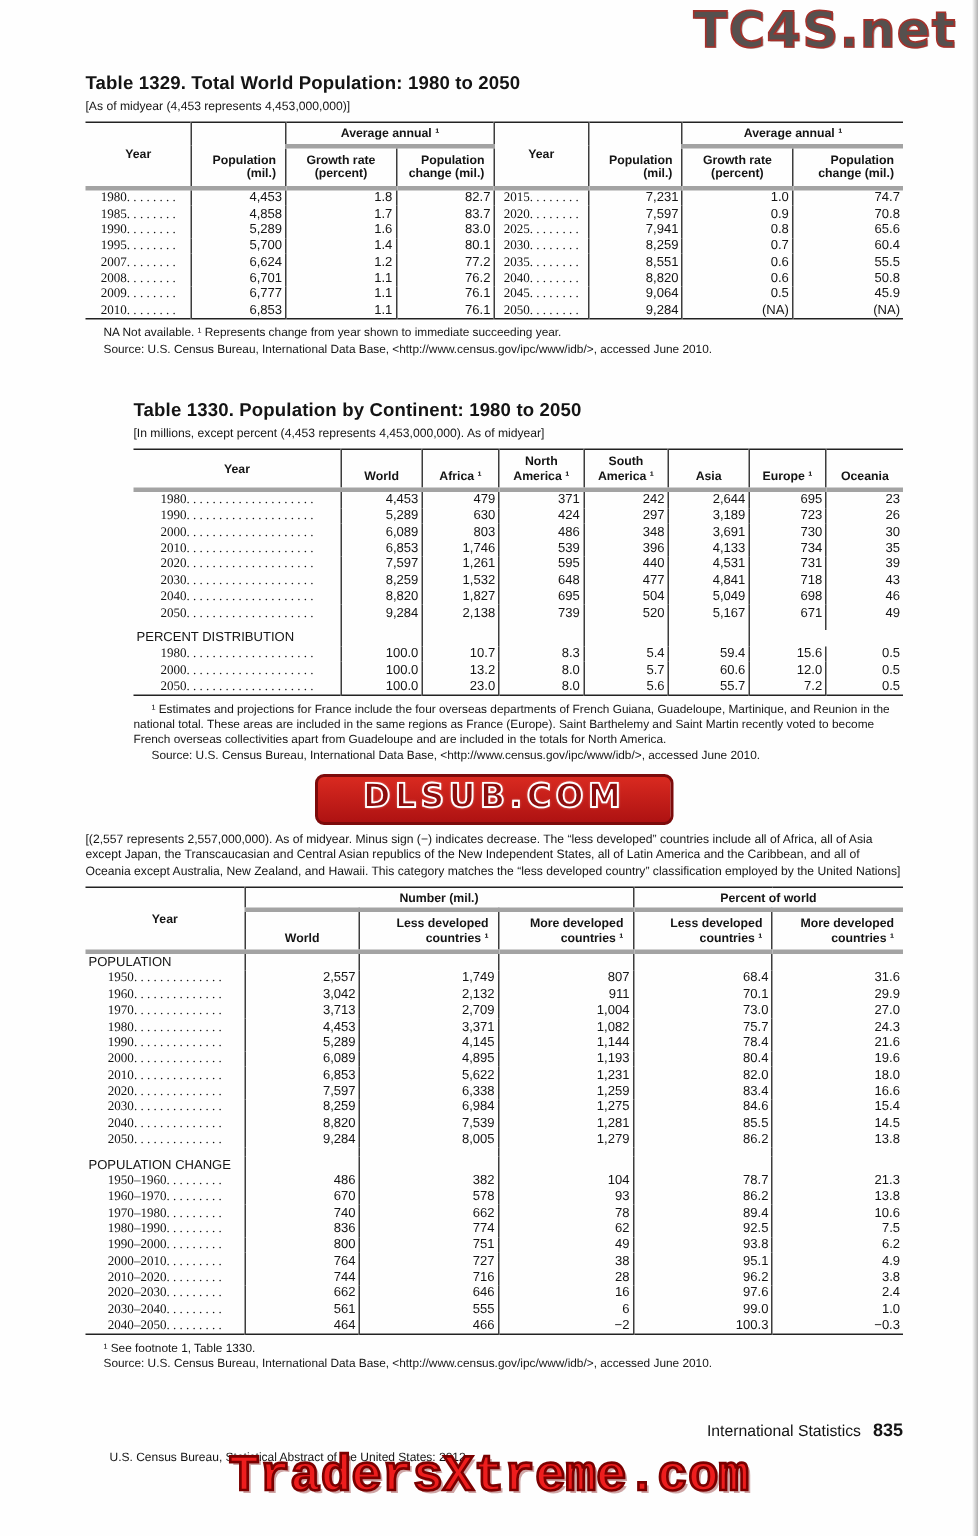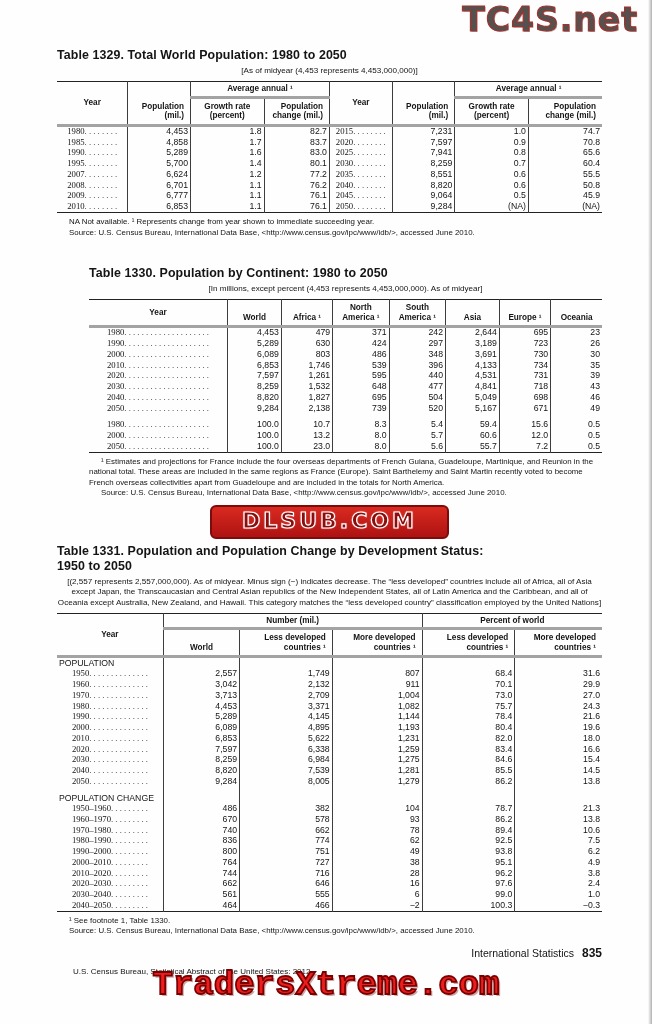--- a/index.html
+++ b/index.html
@@ -47,21 +47,21 @@
     color: #ee1d1d; -webkit-text-stroke: 1.8px #7a0000;
     text-shadow: 2px 2px 0 rgba(120,0,0,0.35);
     white-space: nowrap;
   }
 
   
   .tbl-title {
     font-size: 12.4px; font-weight: bold; line-height: 1.2;
     margin: 0 0 3px 0; white-space: pre-line; letter-spacing: 0.1px;
   }
-  .tbl-bracket { font-size: 8.1px; line-height: 1.28; margin: 0 0 5px 0; text-align: center; }
+  .tbl-bracket { font-size: 8.1px; line-height: 1.28; margin: 0 0 5px 0; }
   .fn { font-size: 7.9px; line-height: 1.3; margin: 0; text-indent: 12px; }
   .fn.first { margin-top: 4px; }
   .sect-1329 { padding-top: 36px; }
   .sect-1330 { margin-top: 28px; margin-left: 32px; }
   .sect-1331 { margin-top: 2px; }
 
   
   table.dt {
     border-collapse: collapse; table-layout: fixed; width: 100%;
     border-top: 1px solid #222; border-bottom: 1px solid #222;
@@ -342,20 +342,29 @@
           <tr class="spacer">
             <td></td>
               <td></td>
               <td></td>
               <td></td>
             <td></td>
               <td></td>
               <td></td>
               <td></td>
           </tr>
+          <tr>
+            <td class="sec">PERCENT DISTRIBUTION</td>
+            <td></td>
+              <td></td>
+              <td></td>
+            <td></td>
+              <td></td>
+              <td></td>
+          </tr>
         </tbody>
         <tbody>
   <tr>
     <td class="yr">1980. . . . . . . . . . . . . . . . . . . .</td>
     <td class="num">100.0</td>
     <td class="num">10.7</td>
     <td class="num">8.3</td>
     <td class="num">5.4</td>
     <td class="num">59.4</td>
     <td class="num">15.6</td>
@@ -388,22 +397,20 @@
 
       <p class="fn first">¹ Estimates and projections for France include the four overseas departments of French Guiana, Guadeloupe, Martinique, and Reunion in the national total. These areas are included in the same regions as France (Europe). Saint Barthelemy and Saint Martin recently voted to become French overseas collectivities apart from Guadeloupe and are included in the totals for North America.</p>
       <p class="fn">Source: U.S. Census Bureau, International Data Base, &lt;http://www.census.gov/ipc/www/idb/&gt;, accessed June 2010.</p>
     </section>
 
     <div class="wm-mid-wrap">
       <span class="wm-mid">DLSUB.COM</span>
     </div>
 
     <section class="sect-1331">
-      <h1 class="tbl-title">Table 1331. Population and Population Change by Development Status:
-1950 to 2050</h1>
       <div class="tbl-bracket">[(2,557 represents 2,557,000,000). As of midyear. Minus sign (−) indicates decrease. The “less developed” countries include all of Africa, all of Asia except Japan, the Transcaucasian and Central Asian republics of the New Independent States, all of Latin America and the Caribbean, and all of Oceania except Australia, New Zealand, and Hawaii. This category matches the “less developed country” classification employed by the United Nations]</div>
 
       <table class="dt">
         <colgroup>
           <col style="width:19.5%">
             <col style="width:14%">
             <col style="width:17%">
           <col style="width:16.5%">
             <col style="width:17%">
             <col style="width:16%">

